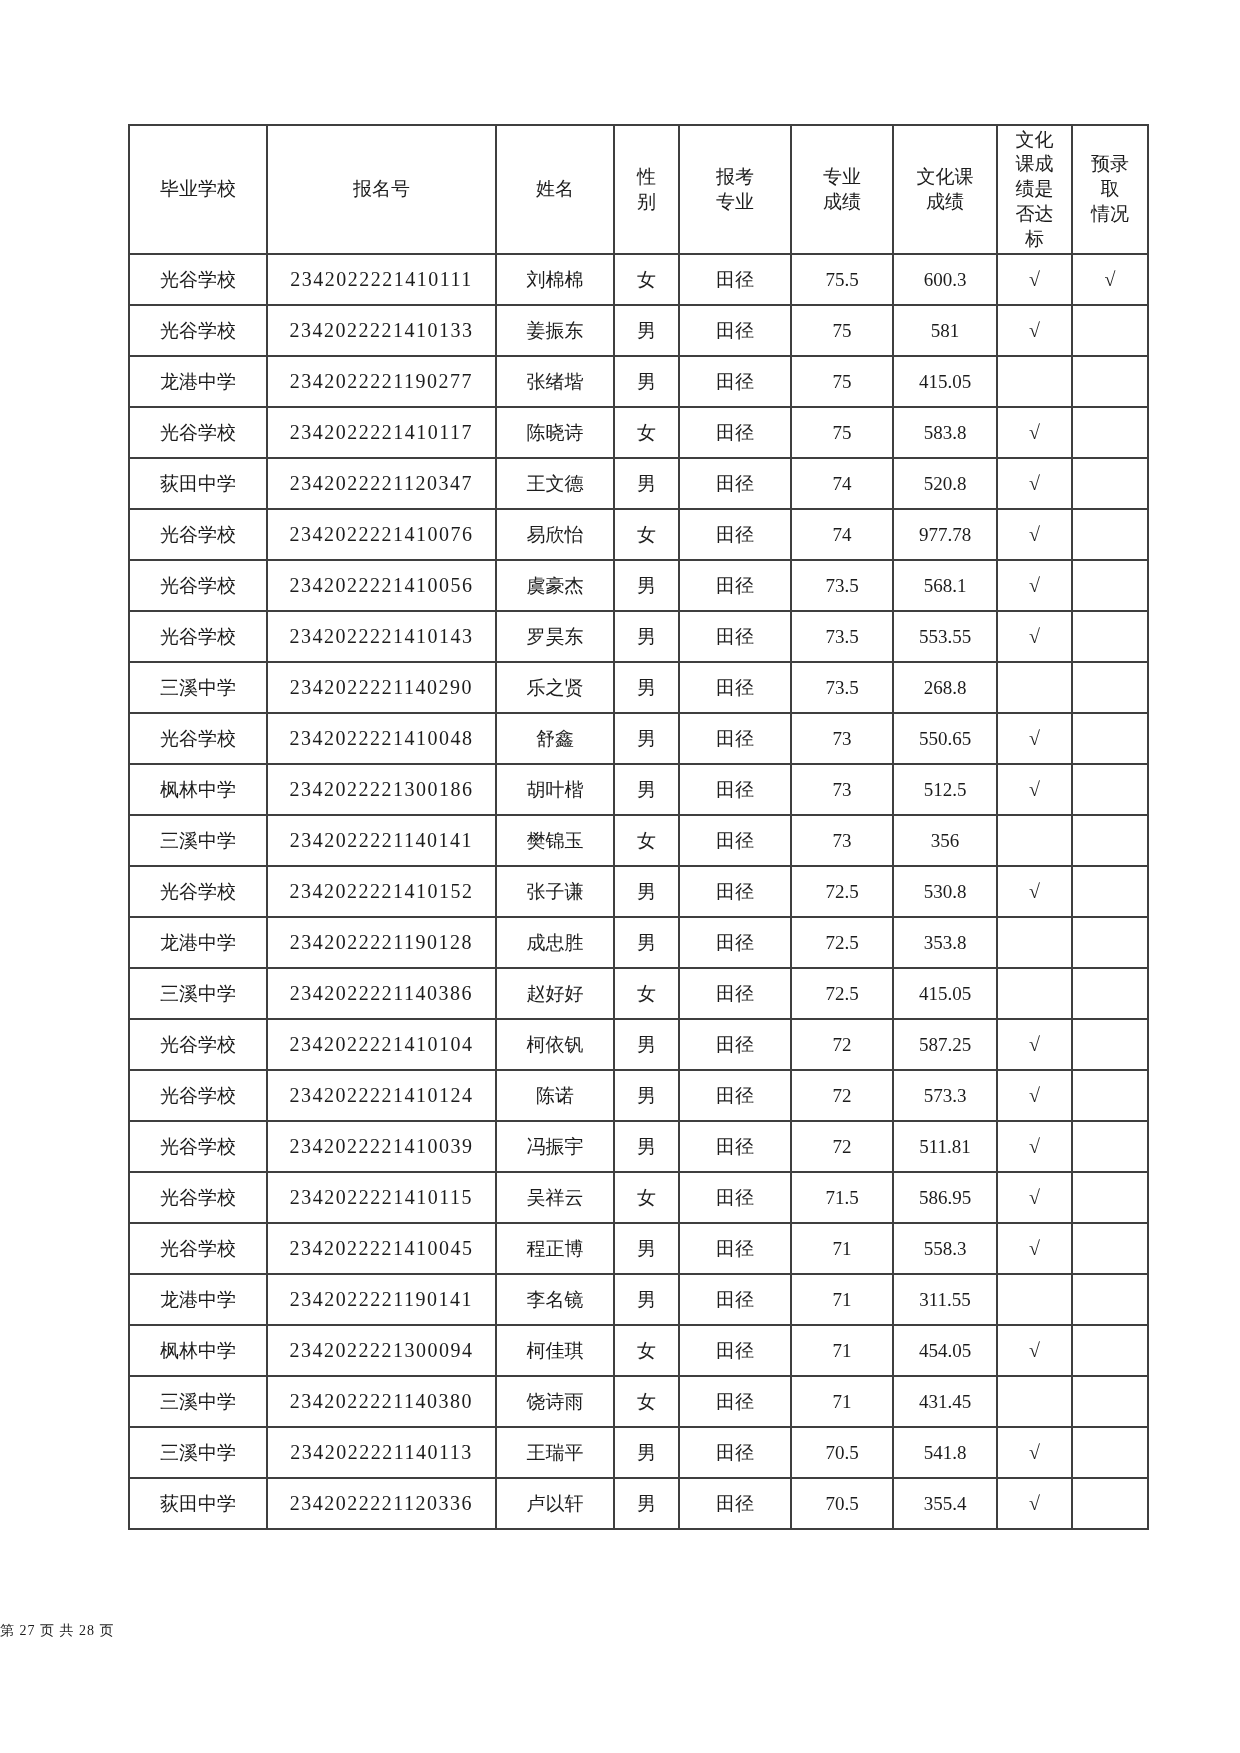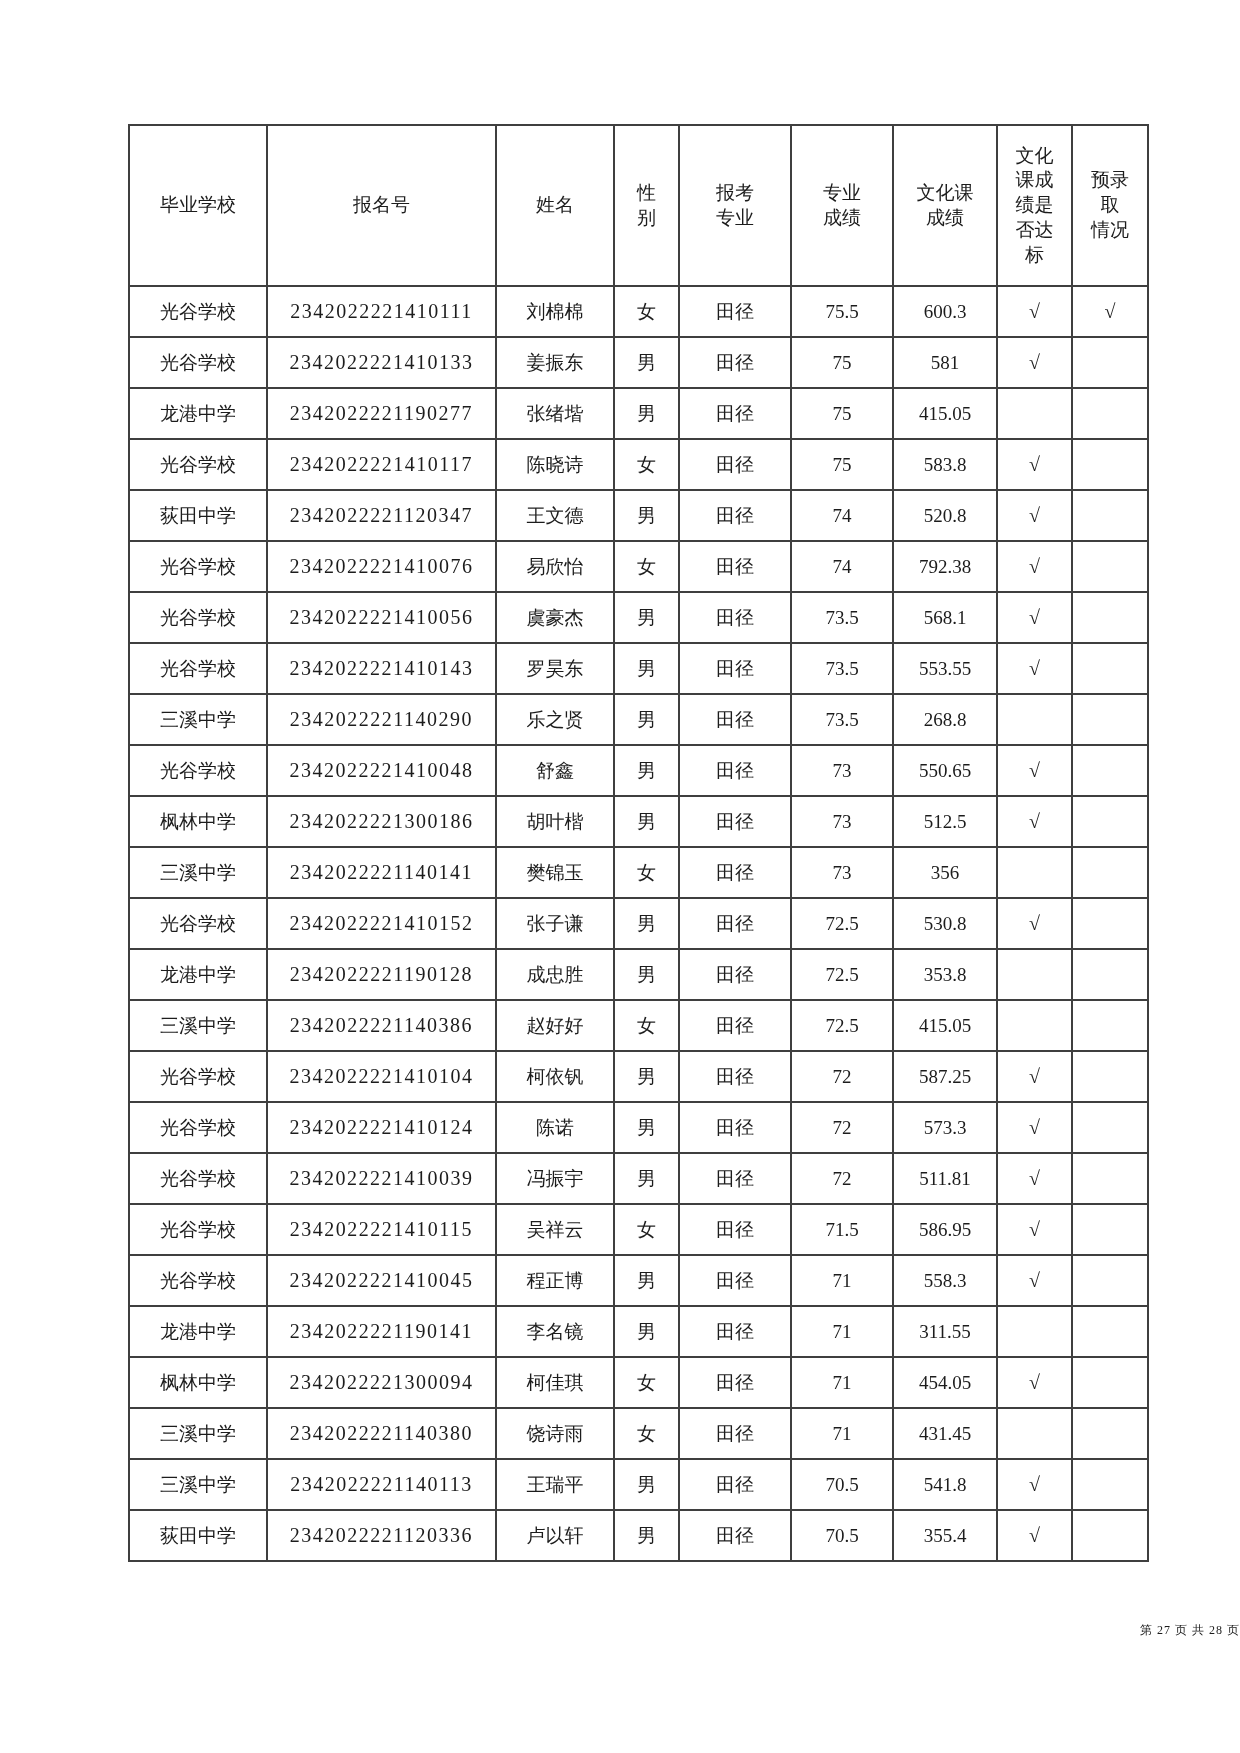--- a/index.html
+++ b/index.html
@@ -23,21 +23,21 @@
   }
   .results th, .results td {
     border: 2px solid #3f3f3f;
     text-align: center;
     vertical-align: middle;
     padding: 0 2px;
     font-weight: normal;
     overflow: hidden;
   }
   .results th {
-    height: 161px;
+    height: 129px;
     font-size: 19px;
     line-height: 1.3;
     white-space: pre-line;
     text-align: center;
   }
   .results td {
     height: 51px;
     font-size: 19px;
   }
   td.cell-reg-no {
@@ -46,22 +46,22 @@
     margin-left: 24px;
   }
   td.cell-meets-standard, td.cell-pre-admission {
     font-size: 20px;
   }
   .footer {
     position: absolute;
     top: 1622px;
     left: 0;
     width: 1240px;
-    text-align: right;
-    font-size: 12px;
+    text-align: left;
+    font-size: 14px;
     letter-spacing: 1px;
   }
 </style>
 </head>
 <body>
 
 <div class="page">
 
   <table class="results">
     <colgroup>
@@ -154,21 +154,21 @@
           <td class="cell-meets-standard">√</td>
           <td class="cell-pre-admission"></td>
         </tr>
         <tr>
           <td class="cell-school">光谷学校</td>
           <td class="cell-reg-no">2342022221410076</td>
           <td class="cell-name">易欣怡</td>
           <td class="cell-gender">女</td>
           <td class="cell-major">田径</td>
           <td class="cell-major-score">74</td>
-          <td class="cell-culture-score">792.38</td>
+          <td class="cell-culture-score">977.78</td>
           <td class="cell-meets-standard">√</td>
           <td class="cell-pre-admission"></td>
         </tr>
         <tr>
           <td class="cell-school">光谷学校</td>
           <td class="cell-reg-no">2342022221410056</td>
           <td class="cell-name">虞豪杰</td>
           <td class="cell-gender">男</td>
           <td class="cell-major">田径</td>
           <td class="cell-major-score">73.5</td>

